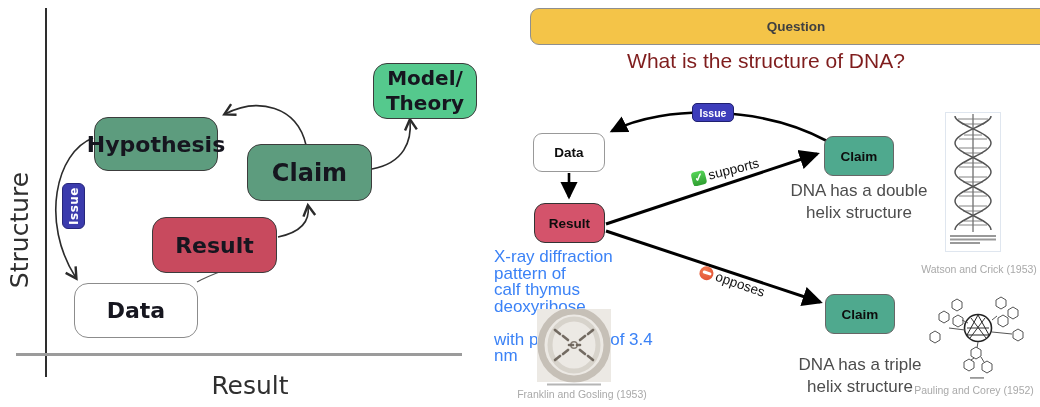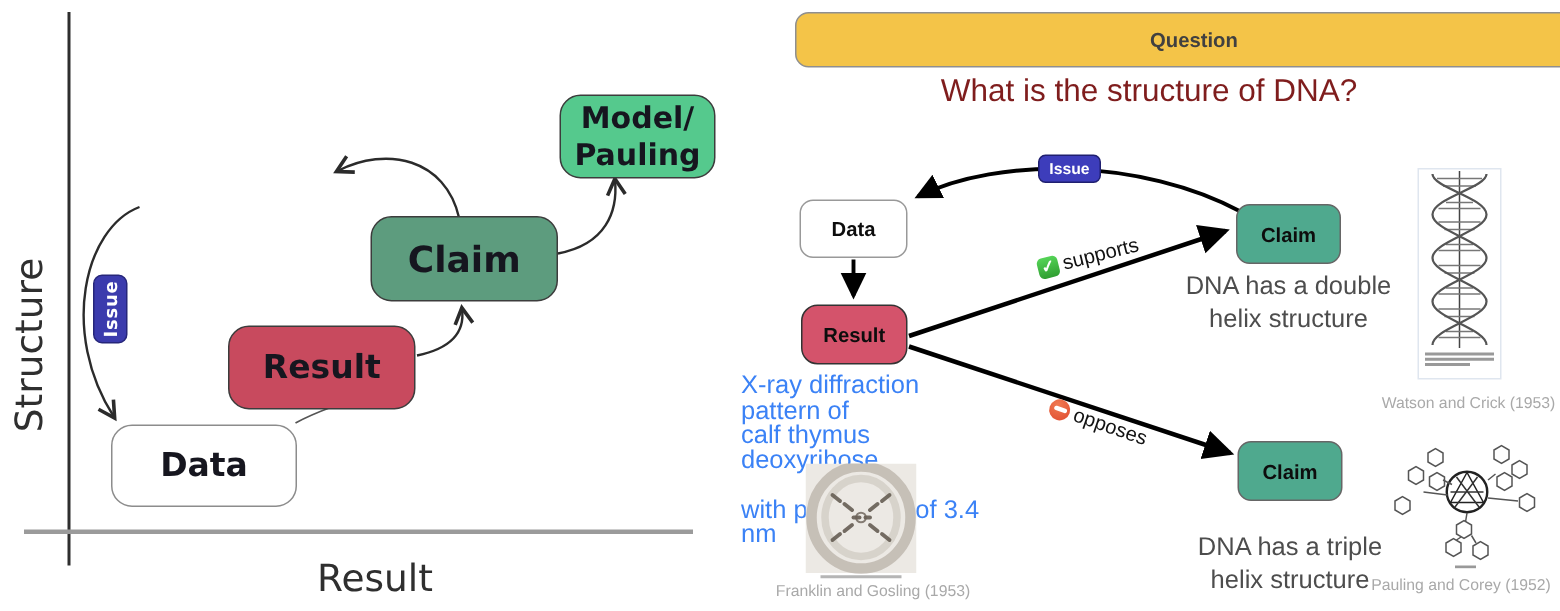--- a/index.html
+++ b/index.html
@@ -116,23 +116,26 @@
     <path d="M569,173 L569,197" fill="none" stroke="#000" stroke-width="2.6" marker-end="url(#mR)"></path>
     <path d="M606,224 L817,154" fill="none" stroke="#000" stroke-width="3" marker-end="url(#mR)"></path>
     <path d="M606,231 L820,302" fill="none" stroke="#000" stroke-width="3" marker-end="url(#mR)"></path>
   </svg>
 
   <div class="abs axis-y"></div>
   <div class="abs axis-x"></div>
   <div class="abs ylab">Structure</div>
   <div class="abs xlab">Result</div>
 
+  <div class="box b-hyp">
+    <span>Hypothesis</span>
+  </div>
   <div class="box b-model">
     <span><span>Model/</span><br>
-    <span>Pauling</span></span>
+    <span>Theory</span></span>
   </div>
   <div class="box b-claimL">
     <span>Claim</span>
   </div>
   <div class="box b-result">
     <span>Result</span>
   </div>
   <div class="box b-data">
     <span>Data</span>
   </div>

